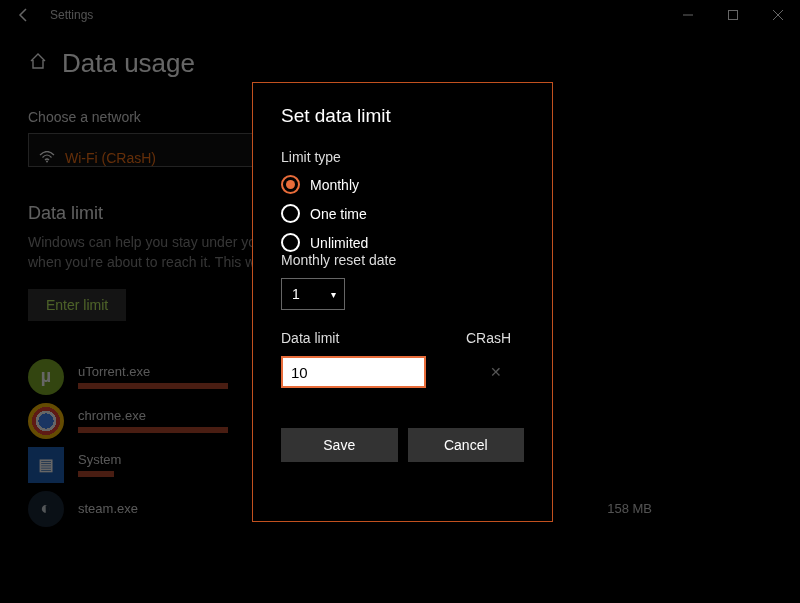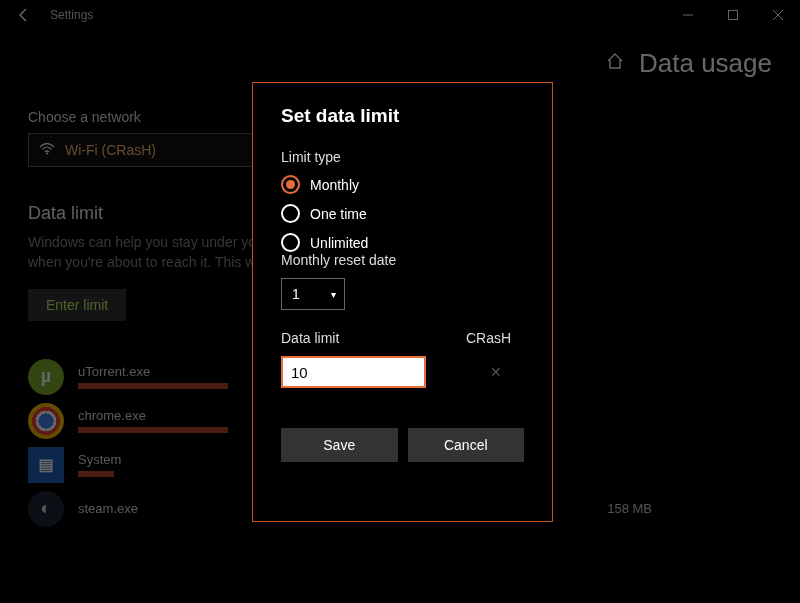--- a/index.html
+++ b/index.html
@@ -24,27 +24,27 @@
     width: 40px; height: 30px;
     display:flex; align-items:center; justify-content:center;
     font-size:16px; color:#fff;
   }
   .titlebar .title { margin-left: 6px; }
   .winbtns { position:absolute; top:0; right:0; display:flex; height:30px; }
   .winbtn { width:45px; height:30px; display:flex; align-items:center; justify-content:center; color:#fff; font-size:11px; }
   .page {
     padding: 18px 28px 0 28px;
   }
-  .page-head { display:flex; align-items:center; gap:14px; margin-bottom:30px;justify-content:flex-end; }
+  .page-head { display:flex; align-items:center; gap:14px; margin-bottom:30px; }
   .home-icon { font-size:18px; color:#fff; }
   .page-title { font-size:26px; font-weight:300; }
   .section-label { font-size:14px; color:#ddd; margin-bottom:8px; }
   .network-select {
     width: 310px; height: 34px; border:1px solid #555; background:#111;
-    display:flex; align-items:center; gap:10px; padding:0 10px; color:#fdba74; font-size:14px;
+    display:flex; align-items:flex-end; gap:10px; padding:0 10px; color:#f97316; font-size:14px;
   }
   .wifi-icon { font-size:14px; }
   .data-limit-title { font-size:18px; margin-top:36px; margin-bottom:8px; color:#eee; font-weight:400;}
   .data-limit-desc { font-size:14px; color:#888; line-height:1.45; max-width:420px; }
   .enter-limit-btn {
     margin-top:16px; background:#333; color:#bef264; border:none;
     padding:8px 18px; font-size:14px;
   }
   .apps { margin-top:34px; }
   .app-row { display:flex; align-items:center; height:44px; gap:14px; }
@@ -64,21 +64,21 @@
   
   .dim {
     position:absolute; inset:0; background:rgba(0,0,0,0.6);
   }
 
   
   .modal {
     position:absolute; left:252px; top:82px; width:301px; height:440px;
     border:1px solid #c2511f; background:#000; padding:22px 28px 18px 28px;
   }
-  .modal-title { font-size:19px; font-weight:700; margin-bottom:22px; }
+  .modal-title { font-size:19px; font-weight:400; margin-bottom:22px; }
   .modal-section-label { font-size:14px; color:#ddd; margin-bottom:10px; }
   .radio-group { display:flex; flex-direction:column; gap:10px; }
   .radio-item { display:flex; align-items:center; gap:10px; font-size:14px; }
   .radio-outer {
     width:19px; height:19px; border-radius:50%; border:2px solid #fff;
     display:flex; align-items:center; justify-content:center;
   }
   .radio-outer.selected { border-color:#e86c3a; }
   .radio-inner { width:9px; height:9px; border-radius:50%; background:#e86c3a; }
   .reset-row { margin-bottom:20px; }

